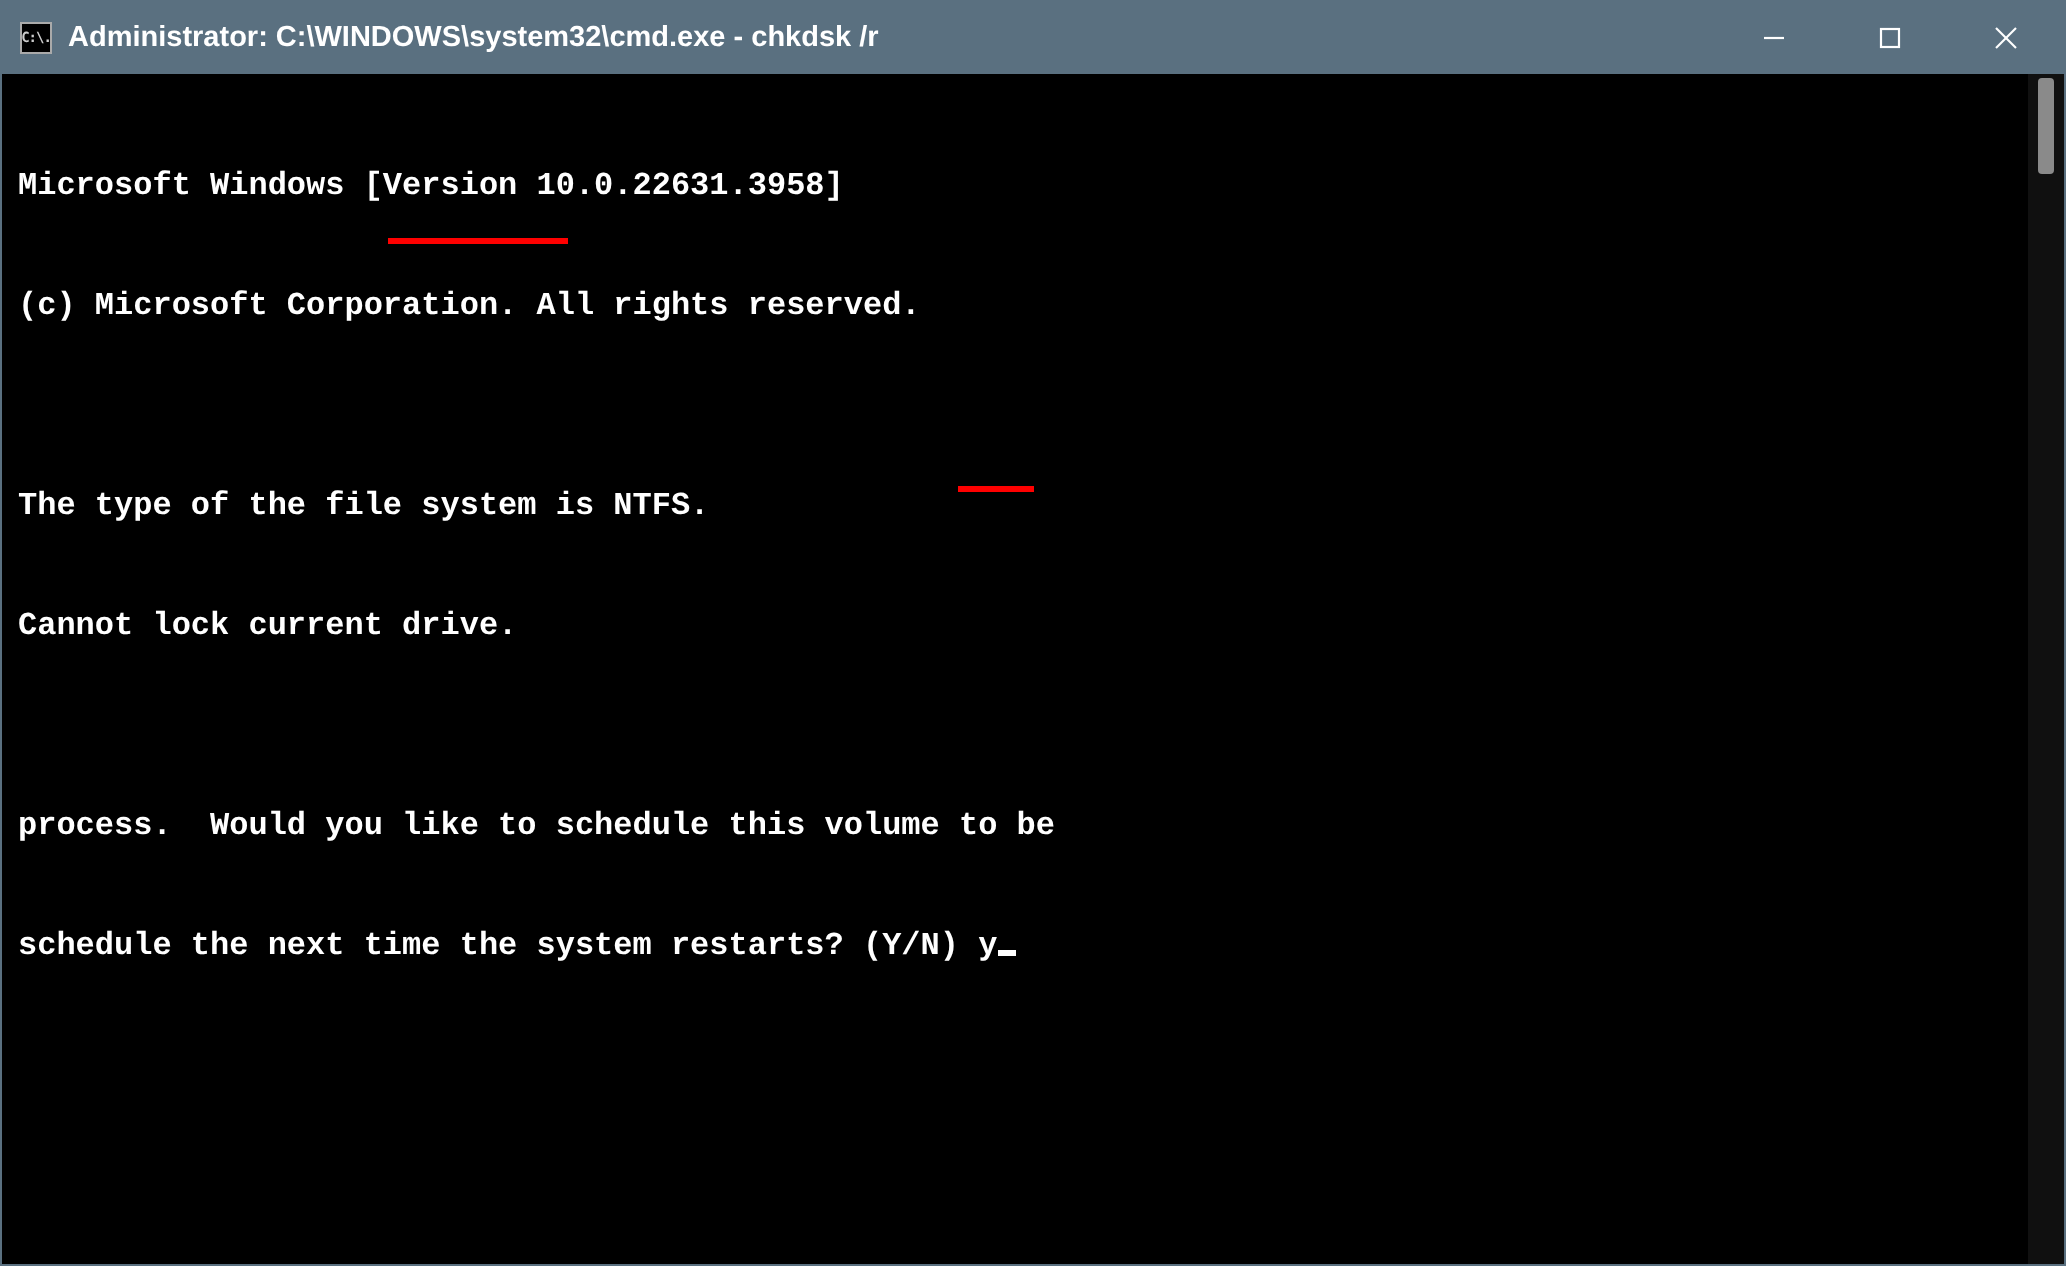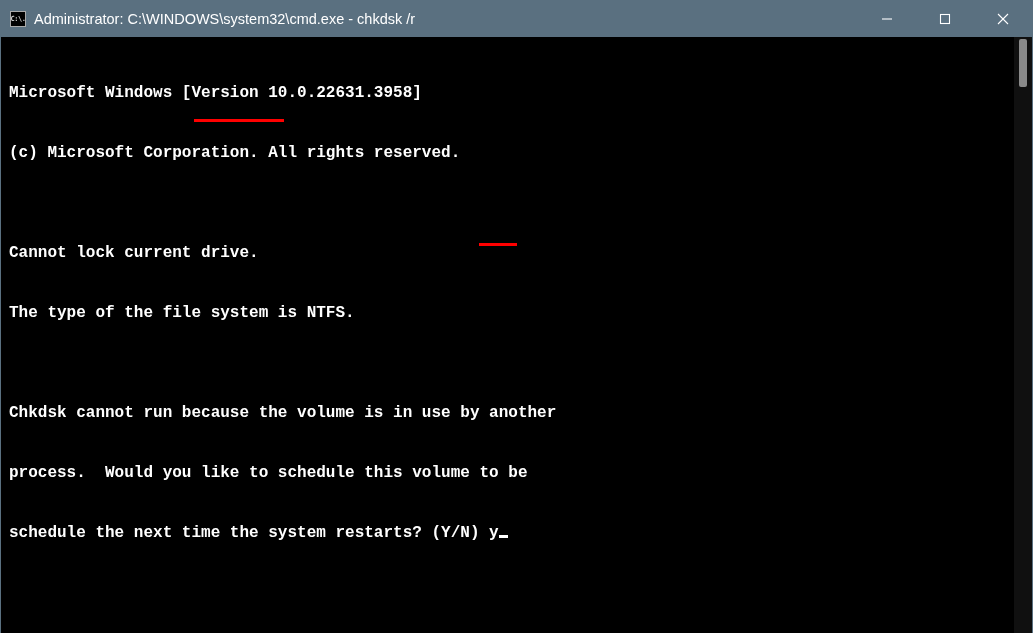--- a/index.html
+++ b/index.html
@@ -41,21 +41,21 @@
       justify-content: center;
       font-size: 7px;
       font-family: monospace;
       color: #cccccc;
       font-weight: bold;
       letter-spacing: -0.5px;
     }
     .title-text {
       color: #ffffff;
       font-size: 14.5px;
-      font-weight: 400;
+      font-weight: 700;
       flex: 1;
       white-space: nowrap;
       overflow: hidden;
     }
     .window-controls {
       display: flex;
       height: 100%;
     }
     .win-btn {
       width: 58px;
@@ -159,24 +159,23 @@
           </svg>
       </div>
     </div>
   </div>
 
   <div class="client-area">
     <div class="terminal">
       <div class="line">Microsoft Windows [Version 10.0.22631.3958]</div>
       <div class="line">(c) Microsoft Corporation. All rights reserved.</div>
       <div class="line"></div>
+      <div class="line">The type of the file system is NTFS.</div>
       <div class="line">Cannot lock current drive.</div>
-      <div class="line">The type of the file system is NTFS.</div>
       <div class="line"></div>
-      <div class="line">Chkdsk cannot run because the volume is in use by another</div>
       <div class="line">process.  Would you like to schedule this volume to be</div>
       <div class="line"><span class="inline">schedule the next time the system restarts? (Y/N) </span><span class="inline">y</span><span class="cursor"></span></div>
 
       
       <div class="annot" style="left:193px; top:82px; width:90px;"></div>
       <div class="annot" style="left:478px; top:206px; width:38px;"></div>
     </div>
 
     <div class="scrollbar-track">
       <div class="scrollbar-thumb"></div>

